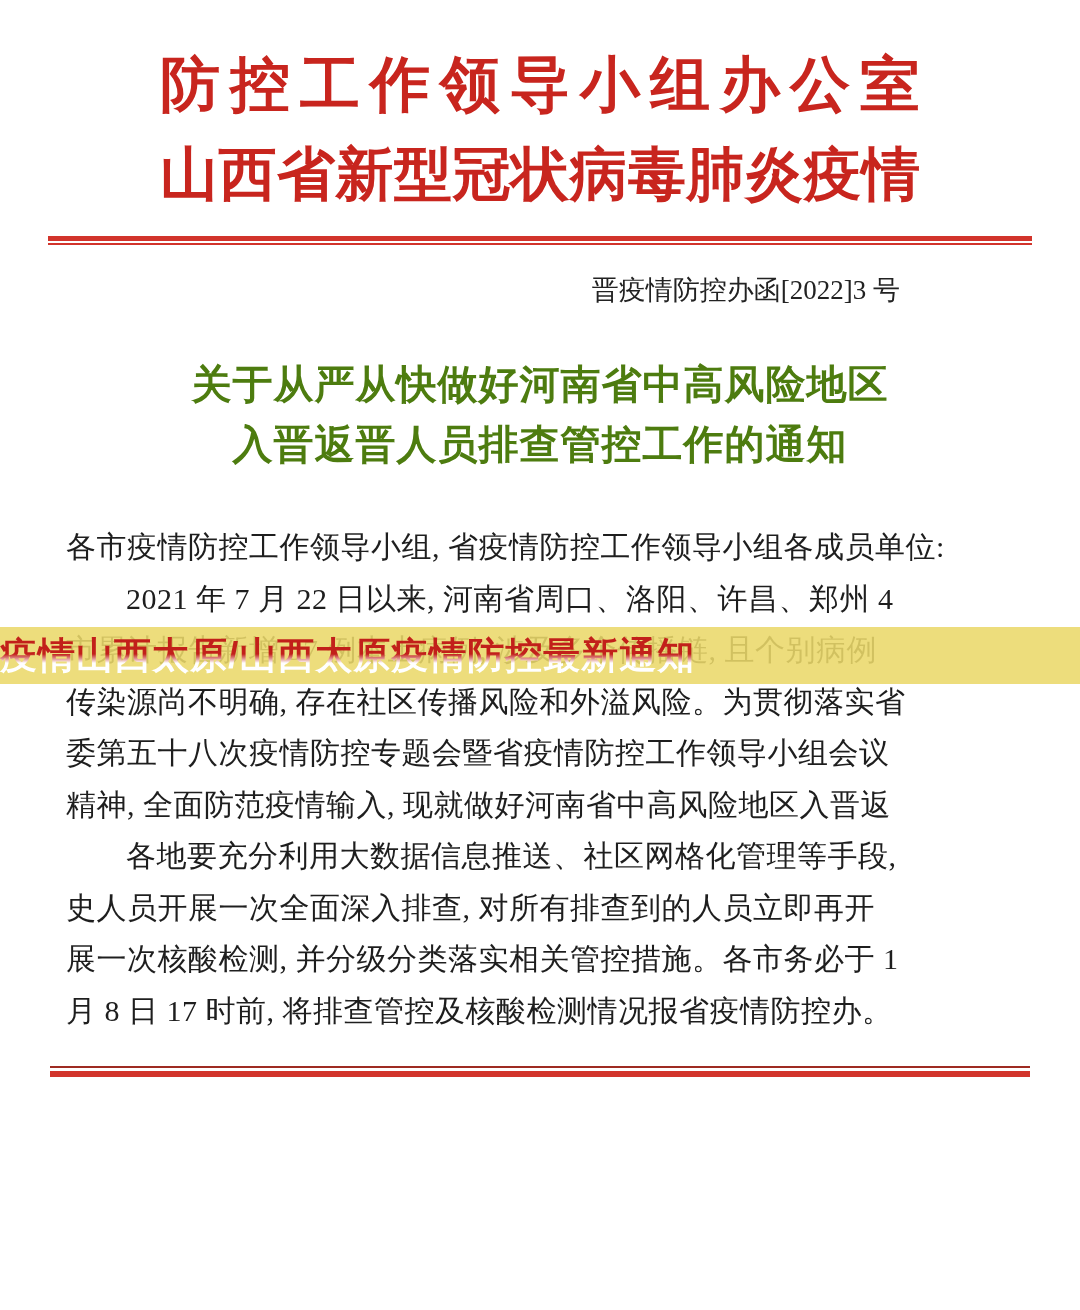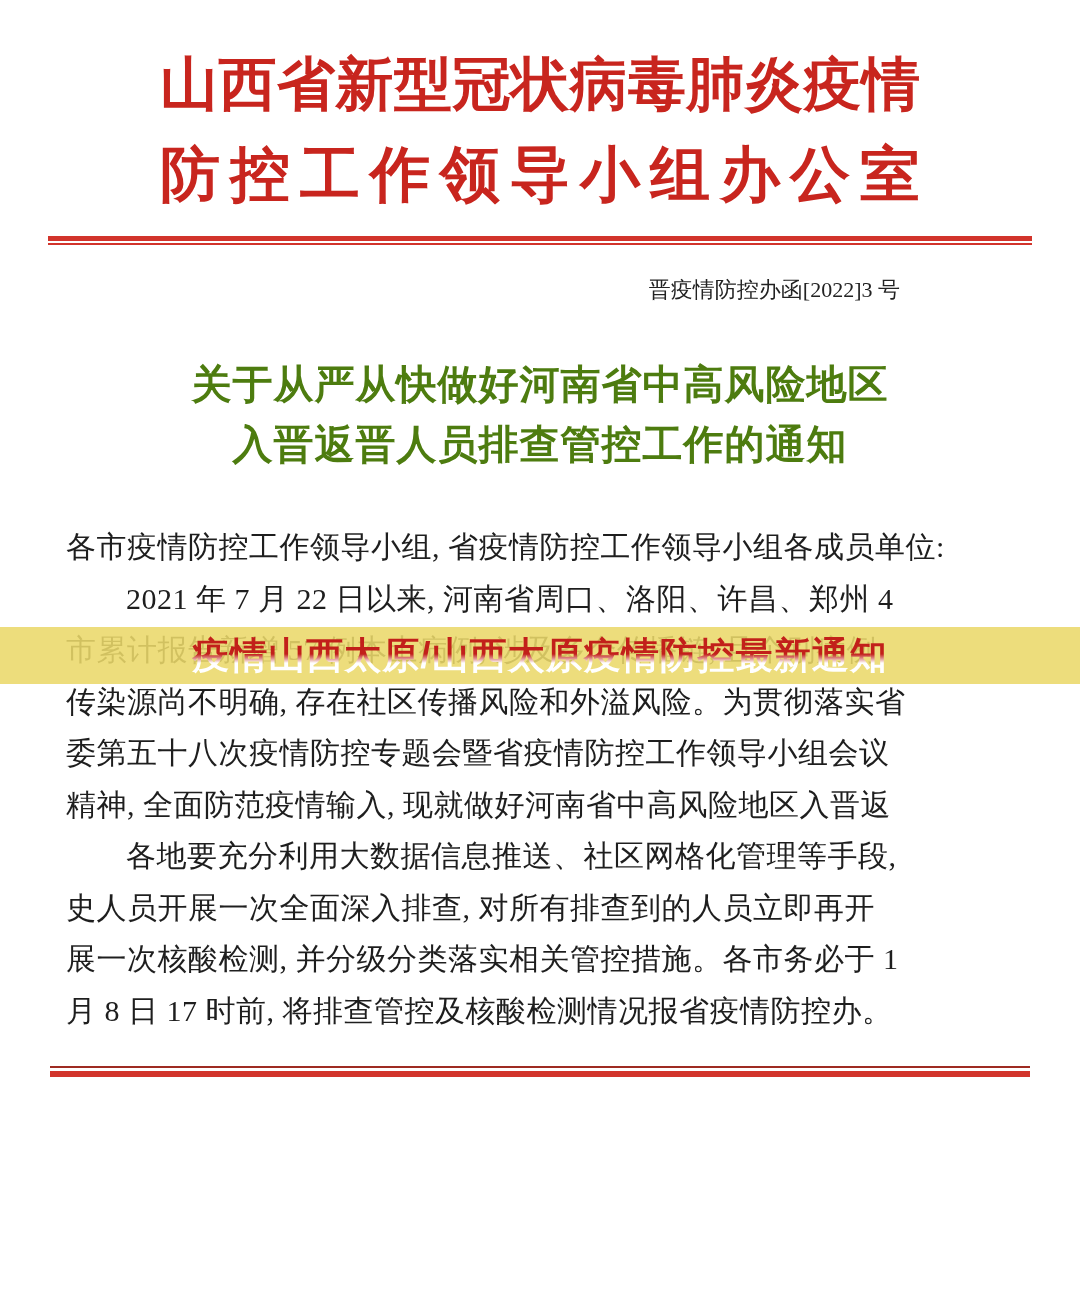--- a/index.html
+++ b/index.html
@@ -31,59 +31,59 @@
   .sep-top .bar-a{height:5px;background:var(--line-red);}
   .sep-top .bar-gap{height:2px;background:transparent;}
   .sep-top .bar-b{height:2px;background:var(--line-red);}
   .sep-bottom{margin:30px 50px 0;}
   .sep-bottom .bar-a{height:2px;background:var(--line-dark);}
   .sep-bottom .bar-gap{height:3px;background:transparent;}
   .sep-bottom .bar-b{height:6px;background:var(--line-red);}
   
   .doc-number{
     margin-top:24px;text-align:right;padding-right:180px;
-    font-size:22px;line-height:42px;color:#222;
+    font-size:27px;line-height:42px;color:#222;
   }
   
   .doc-title{
     margin-top:44px;text-align:center;font-weight:bold;
     font-size:40px;line-height:60px;color:#4d7c0f;letter-spacing:1px;
   }
   
   .doc-body{
     margin-top:46px;padding-left:66px;
     font-size:30px;line-height:51.5px;color:var(--ink);
   }
   .doc-body .line{white-space:nowrap;letter-spacing:0.5px;}
   .doc-body .line.indent{padding-left:60px;}
   .doc-body .line.bold{font-weight:bold;color:#0d0d0d;}
   
   .banner{
     position:absolute;top:627px;left:0;width:1080px;height:57px;
     background:var(--band);
-    display:flex;align-items:center;justify-content:center;
+    display:flex;align-items:center;
     z-index:5;
   }
   .banner-text{
     font-family:"Liberation Sans","DejaVu Sans",sans-serif;
     font-weight:bold;font-size:37px;letter-spacing:1px;white-space:nowrap;
     background:linear-gradient(180deg,#c2201a 0%,#c2201a 46%,#ffffff 64%,#ffffff 100%);
     -webkit-background-clip:text;background-clip:text;
     color:transparent;
   }
   @supports not ((-webkit-background-clip:text) or (background-clip:text)){
     .banner-text{color:#c2201a;background:none;}
   }
 </style>
 </head>
 <body>
 
 <div class="letterhead">
+  <div class="lh-line l2">防控工作领导小组办公室</div>
   <div class="lh-line l1">山西省新型冠状病毒肺炎疫情</div>
-  <div class="lh-line l2">防控工作领导小组办公室</div>
 </div>
 
 <div class="sep-top">
   <div class="bar-a"></div>
   <div class="bar-gap"></div>
   <div class="bar-b"></div>
 </div>
 
 <div class="doc-number">晋疫情防控办函[2022]3 号</div>
 

